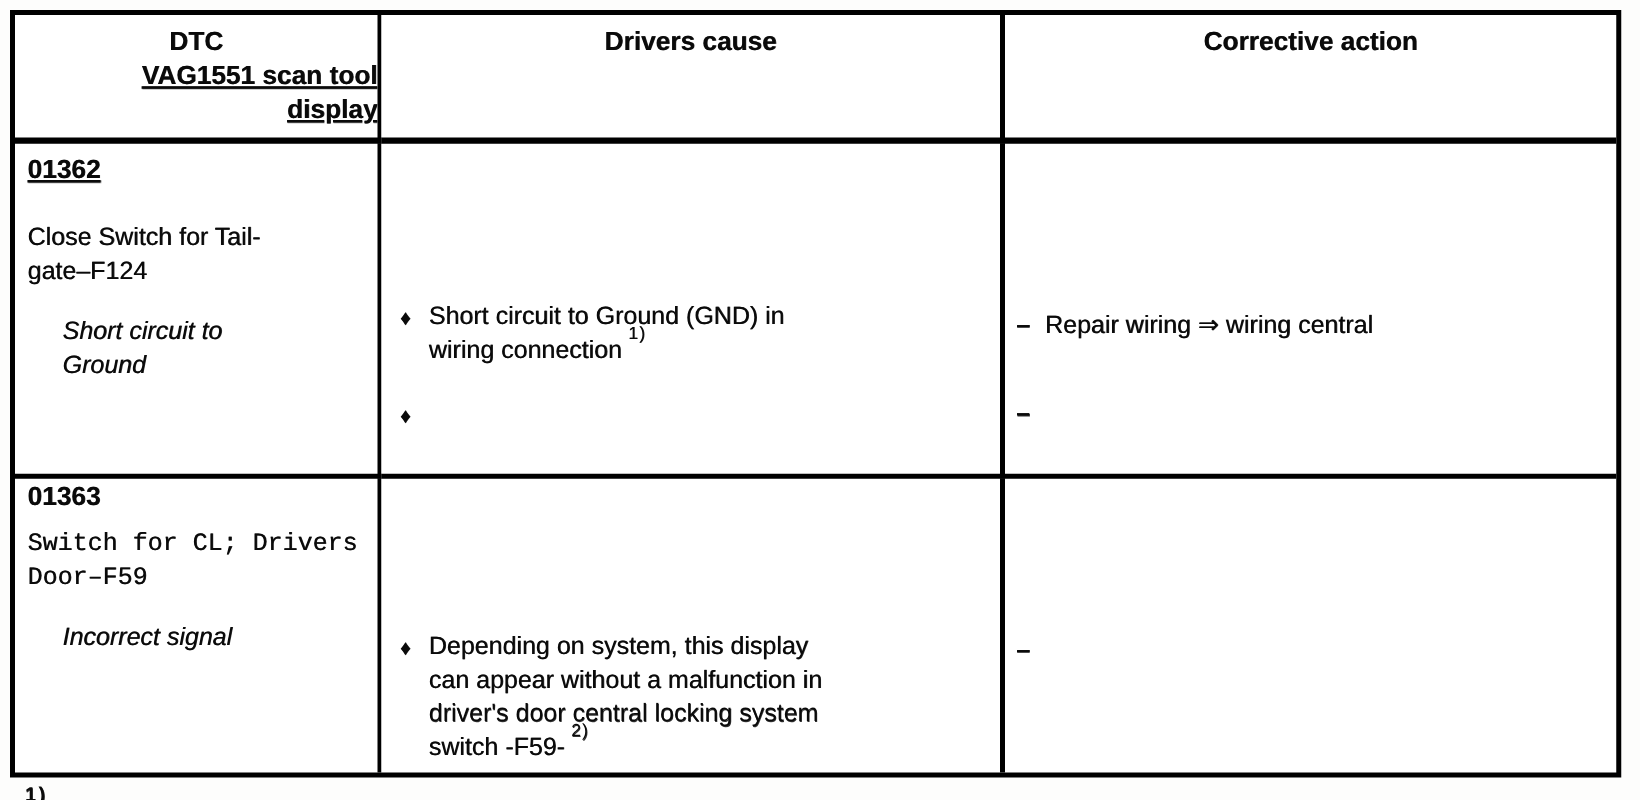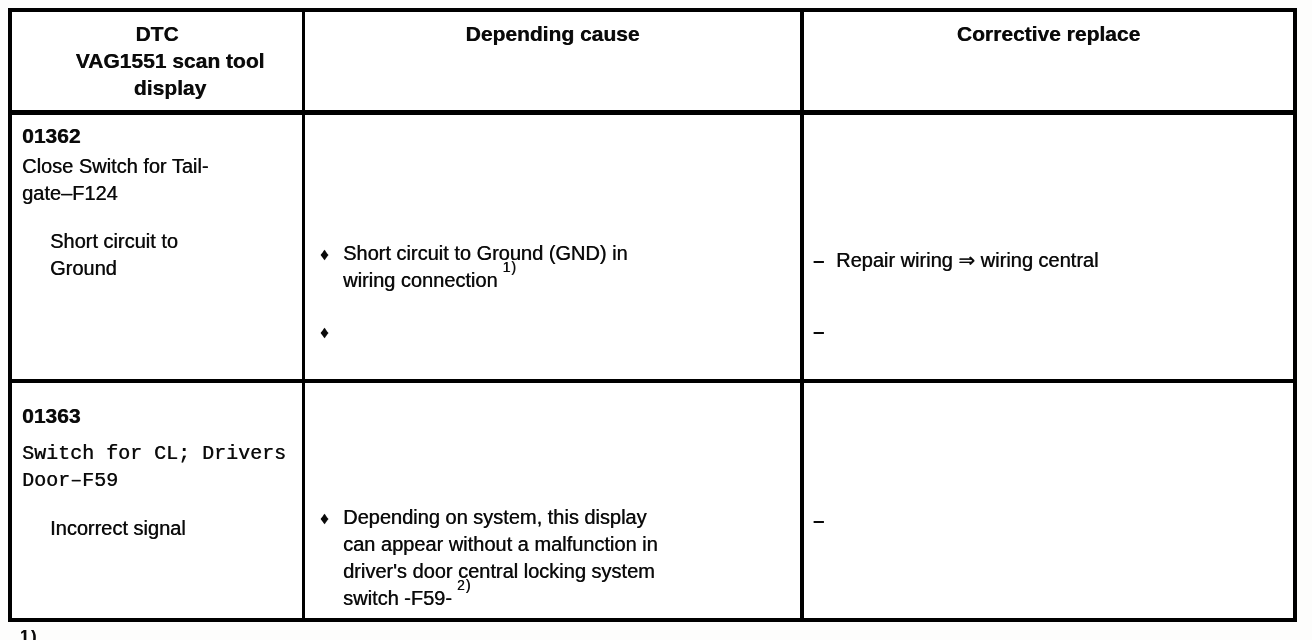--- a/index.html
+++ b/index.html
@@ -33,50 +33,50 @@
 
   .pre { white-space: pre-line; }
 
   
   .head-title {
     font-weight: bold; font-size: 21px; line-height: 27px;
     text-align: center; padding-top: 8px;
   }
   .head-sub {
     font-weight: bold; font-size: 21px; line-height: 27px;
-    text-align: center; padding-left: 26px;
+    text-align: right; padding-left: 26px; text-decoration: underline;
   }
 
   
   .code { font-weight: bold; font-size: 21px; line-height: 27px; }
   .name, .cond, .item { font-size: 20px; line-height: 27px; }
 
   .col1 .inner { padding-left: 10px; padding-right: 6px; }
-  .cond { margin-left: 28px; }
+  .cond { margin-left: 28px; font-style: italic; }
 
   .item { position: relative; padding-left: 23px; padding-right: 10px; }
   .item .marker { position: absolute; left: 0; top: 0; }
   .bullet-marker { font-size: 17px; top: 1px !important; }
   .dash-marker { font-weight: bold; }
 
   sup.fn {
     font-size: 14px; line-height: 0;
     position: relative; top: -7px; margin-left: 5px;
     letter-spacing: 1px;
   }
 
   
-  .r1c1 .code { margin-top: 7px; }
-  .r1c1 .name { margin-top: 4px; }
+  .r1c1 .code { margin-top: 7px; text-decoration: underline; }
+  .r1c1 .name { margin-top: 28px; }
   .r1c1 .cond { margin-top: 21px; }
   .r1c2 .item-a { margin-top: 125px; }
   .r1c2 .item-b { margin-top: 24px; }
   .r1c3 .item-a { margin-top: 132px; }
   .r1c3 .item-b { margin-top: 44px; }
-  .r2c1 .code { margin-top: 19px; }
+  .r2c1 .code { margin-top: 1px; }
   .r2c1 .name { margin-top: 11px; font-family: Liberation Mono, monospace; }
   .r2c1 .cond { margin-top: 21px; }
   .r2c2 .item-a { margin-top: 121px; }
   .r2c3 .item-a { margin-top: 124px; }
 
   .col2 .inner { padding-left: 15px; }
   .col3 .inner { padding-left: 9px; }
 
   
   .footnote-clip {
@@ -91,24 +91,24 @@
 <div class="page">
 
   <div class="dtc-table">
 
     <div class="cell col1 rowhead ink">
       <div class="head-title">DTC</div>
       <div class="head-sub pre">VAG1551 scan tool
 display</div>
     </div>
     <div class="cell col2 rowhead ink">
-      <div class="head-title">Depending cause</div>
+      <div class="head-title">Drivers cause</div>
     </div>
     <div class="cell col3 rowhead ink">
-      <div class="head-title">Corrective replace</div>
+      <div class="head-title">Corrective action</div>
     </div>
 
     <div class="cell col1 row1 r1c1 ink">
       <div class="inner">
         <div class="code">01362</div>
         <div class="name pre">Close Switch for Tail-
 gate–F124</div>
         <div class="cond pre">Short circuit to
 Ground</div>
       </div>

